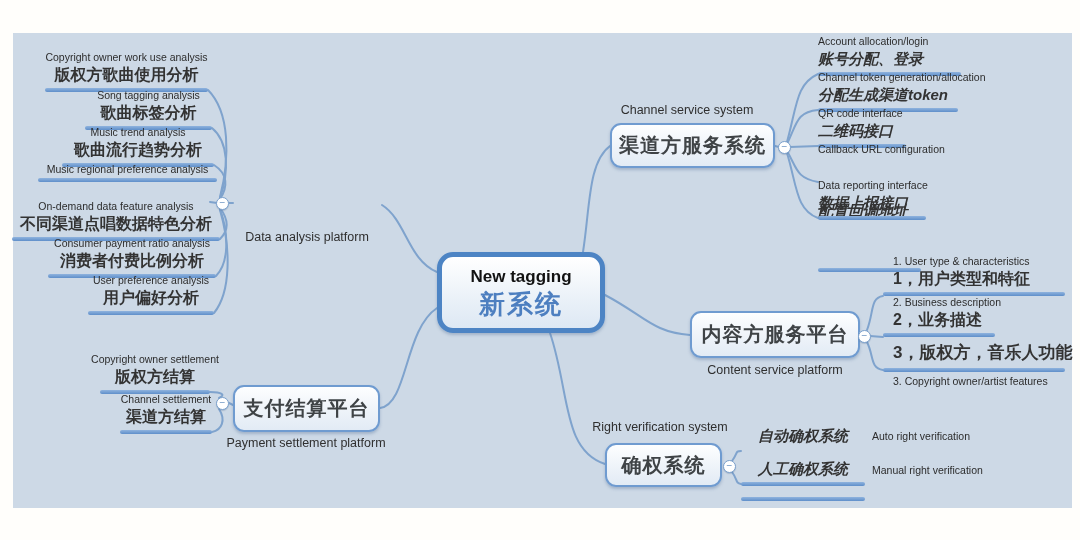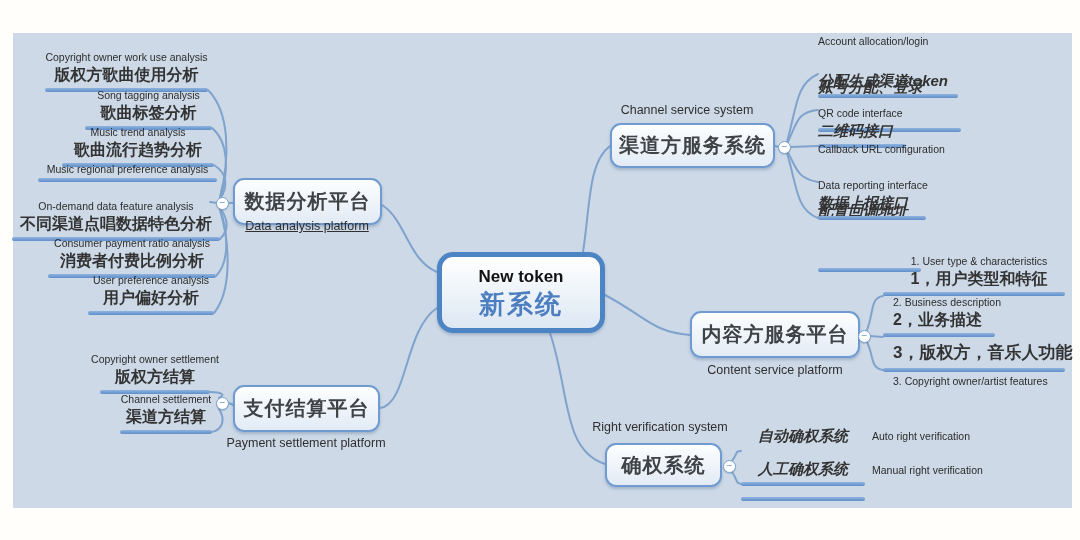--- a/index.html
+++ b/index.html
@@ -75,28 +75,25 @@
       <path d="M 867 330 C 874 312, 870 298, 883 296"></path>
       <path d="M 870 336 L 883 337"></path>
       <path d="M 867 342 C 874 356, 870 368, 883 370"></path>
 
       <path d="M 732 461 C 738 453, 735 451, 741 451"></path>
       <path d="M 732 472 C 738 480, 735 483, 741 484"></path>
     </g>
   </svg>
 
   <div class="node center-node" style="left:437px;top:252px;width:168px;height:81px;">
-    <span class="center-en">New token</span>
+    <span class="center-en">New tagging</span>
     <span class="center-zh">新系统</span>
   </div>
 
-  <div class="node" style="left:233px;top:178px;width:149px;height:47px;">
-    <span class="node-zh">数据分析平台</span>
-  </div>
-  <div class="branch-label" style="left:307px;top:219px;text-decoration:underline;">Data analysis platform</div>
+  <div class="branch-label" style="left:307px;top:230px;">Data analysis platform</div>
   <div class="toggle" style="left:216px;top:197px;"><span>−</span></div>
 
   <div class="node" style="left:610px;top:123px;width:165px;height:45px;">
     <span class="node-zh">渠道方服务系统</span>
   </div>
   <div class="branch-label" style="left:687px;top:103px;">Channel service system</div>
   <div class="toggle" style="left:778px;top:141px;"><span>−</span></div>
 
   <div class="node" style="left:690px;top:311px;width:170px;height:47px;">
     <span class="node-zh">内容方服务平台</span>
@@ -144,46 +141,47 @@
     <span class="en">Consumer payment ratio analysis</span>
     <span class="zh">消费者付费比例分析</span>
     <div class="bar"></div>
   </div>
   <div class="leaf align-c" style="left:88px;top:273px;width:126px;">
     <span class="en">User preference analysis</span>
     <span class="zh">用户偏好分析</span>
     <div class="bar"></div>
   </div>
 
-  <div class="leaf align-l" style="left:818px;top:34px;width:143px;gap:28px;">
+  <div class="leaf align-l" style="left:818px;top:34px;width:143px;">
     <span class="en">Account allocation/login</span>
     <span class="zh zh-sm">账号分配、登录</span>
     <div class="bar"></div>
   </div>
   <div class="leaf align-l" style="left:818px;top:70px;width:140px;">
+    <span class="en">Channel token generation/allocation</span>
     <span class="zh zh-sm">分配生成渠道token</span>
     <div class="bar"></div>
   </div>
   <div class="leaf align-l" style="left:818px;top:106px;width:88px;">
     <span class="en">QR code interface</span>
     <span class="zh zh-sm">二维码接口</span>
     <div class="bar"></div>
   </div>
   <div class="leaf align-l" style="left:818px;top:142px;width:103px;gap:44px;">
     <span class="en">Callback URL configuration</span>
     <span class="zh zh-sm">配置回调地址</span>
     <div class="bar"></div>
   </div>
   <div class="leaf align-l" style="left:818px;top:178px;width:108px;">
     <span class="en">Data reporting interface</span>
     <span class="zh zh-sm">数据上报接口</span>
     <div class="bar"></div>
   </div>
 
-  <div class="leaf align-l" style="left:883px;top:254px;width:182px;align-items:center;">
+  <div class="leaf align-l" style="left:883px;top:254px;width:182px;">
     <span class="en indent">1. User type &amp;  characteristics</span>
     <span class="zh indent">1，用户类型和特征</span>
     <div class="bar"></div>
   </div>
   <div class="leaf align-l" style="left:883px;top:295px;width:112px;">
     <span class="en indent">2. Business description</span>
     <span class="zh indent">2，业务描述</span>
     <div class="bar"></div>
   </div>
   <div class="leaf align-l" style="left:883px;top:340px;width:182px;">

